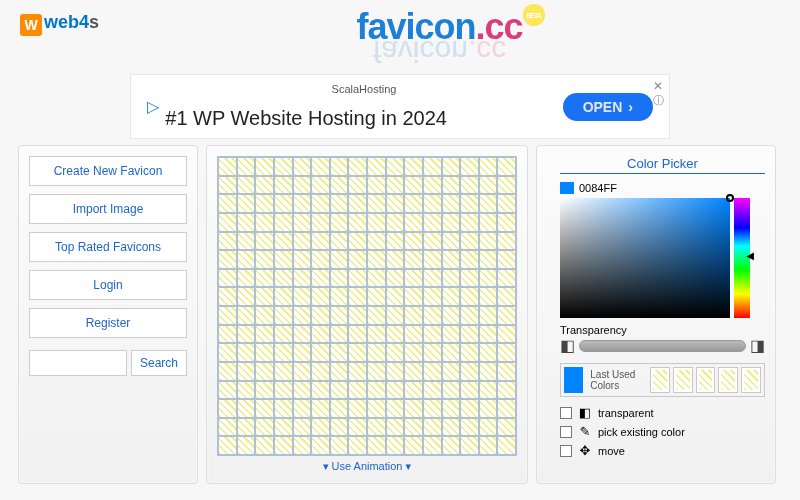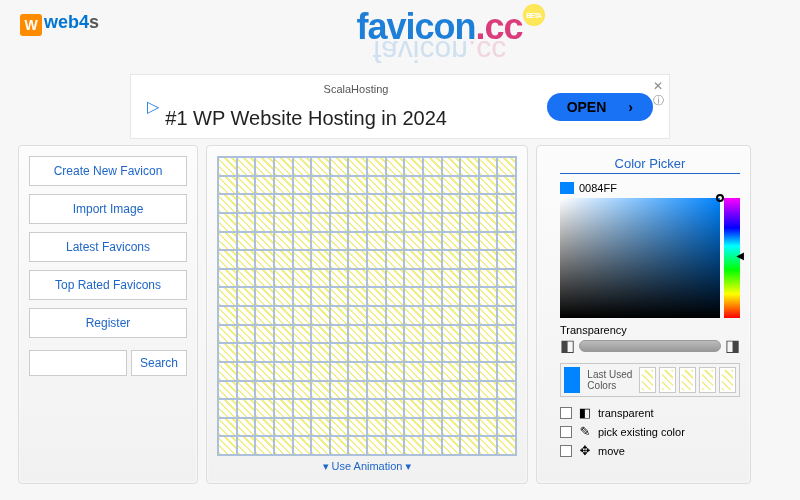--- a/index.html
+++ b/index.html
@@ -17,34 +17,34 @@
   .brand-cc { color:#da3c7c; }
   .badge { position:absolute; top:-2px; right:-22px; width:22px; height:22px; background: radial-gradient(circle,#ffe75a 60%,#f9d92f 90%); border-radius:50%; display:flex; align-items:center; justify-content:center; font-size:7px; color:#fff;}
   .reflect { opacity:.18; transform: scaleY(-1); font-size:30px; margin-top:-14px; background: linear-gradient(#000 0%, transparent 65%); -webkit-background-clip:text; background-clip:text;}
   .ad { background:#fff; border:1px solid #e7e7e7; width:540px; margin: 4px auto 6px auto; padding: 8px 16px; display:flex; align-items:center; position:relative;}
   .ad-close { position:absolute; top:4px; right:4px; width:12px; height:12px; font-size:12px; color:#888; cursor:pointer;}
   .ad-i { position:absolute; top:18px; right:4px; width:12px; height:12px; font-size:11px; color:#888; cursor:pointer;}
   .ad-tri { color:#1e7fd8; font-size:16px; margin-right:6px;}
   .ad-body { flex:1; }
   .ad-tag { font-size:11px; color:#555;text-align:center; }
   .ad-title { font-size:20px; color:#222; font-weight:400; margin-top:12px;}
-  .ad-btn { background:#1971f4; color:#000000; border-radius:18px; padding: 6px 20px; font-size:14px; font-weight:bold; display:flex; align-items:center; gap:22px; cursor:pointer; border:none;}
+  .ad-btn { background:#1971f4; color:#e5e5e5; border-radius:18px; padding: 6px 20px; font-size:14px; font-weight:bold; display:flex; align-items:center; gap:6px; cursor:pointer; border:none;}
   .main { display:flex; gap:8px; padding: 0 18px; }
   .panel { background: linear-gradient(#fcfcfc,#f1f1f1); border:1px solid #ddd; border-radius:4px; box-shadow: inset 0 0 3px #fff; padding:10px; }
   .side { width:180px; }
   .side .btn { display:block; background:#fff; border:1px solid #ccc; color:#1e66c8; font-size:12px; text-align:center; padding:7px 4px; margin-bottom:8px; cursor:pointer; text-decoration:none;}
   .search-row { display:flex; gap:4px; margin-top:12px;}
   .search-row input { flex:1; border:1px solid #ccc; padding:5px; font-size:12px; width:100%;}
   .search-row button { background:#fff; border:1px solid #ccc; color:#1e66c8; font-size:12px; padding:5px 8px; cursor:pointer;}
   .canvas-wrap { width:322px; text-align:center;}
   .canvas { width:300px; height:300px; margin:0 auto 4px auto; display:grid; grid-template-columns: repeat(16, 1fr); border:1px solid #acc0db;}
   .cell { border:1px solid #acc0db; background:#fff; position:relative;}
   .cell::before { content:""; position:absolute; inset:0; background: repeating-linear-gradient(45deg, #f1ee88 0 2px, transparent 2px 5px);}
   .use-anim { color:#1e66c8; font-size:11px; cursor:pointer;}
-  .picker { width:215px;padding-left:23px; }
+  .picker { width:240px;padding-left:23px; }
   .picker-title { color:#1e66c8; font-size:13px; text-align:center; border-bottom:1px solid #1e66c8; margin-bottom:8px; padding-bottom:2px;}
   .hex-row { display:flex; align-items:flex-start; gap:5px; font-size:11px; margin-bottom:4px;}
   .hex-sw { width:14px; height:12px; background:#0084ff;}
   .picker-area { display:flex; gap:4px; align-items:flex-start; margin-bottom:6px;}
   .sat { width:170px; height:120px; position:relative; background: linear-gradient(to bottom, transparent, #000), linear-gradient(to right, #fff, #0084ff);}
   .sat-cursor { position:absolute; top:-4px; right:-4px; width:8px;height:8px; border:2px solid #000; border-radius:50%;}
   .hue { width:16px; height:120px; background: linear-gradient(to bottom, #ff00ff, #0000ff 25%, #00ffff 40%, #00ff00 60%, #ffff00 80%, #ff0000);}
   .hue-wrap { position:relative; }
   .hue-ptr { position:absolute; right:-4px; top:52px; font-size:10px;}
   .trans-label { font-size:11px; margin-top:4px;}
@@ -93,22 +93,22 @@
   <button class="ad-btn">
     <span>OPEN</span>
     <span>›</span>
   </button>
 </div>
 
 <div class="main">
   <div class="panel side">
     <a class="btn">Create New Favicon</a>
     <a class="btn">Import Image</a>
-    <a class="btn">Latest Favicons</a>
     <a class="btn">Top Rated Favicons</a>
+    <a class="btn">Login</a>
     <a class="btn">Register</a>
     <div class="search-row">
       <input type="text" style="">
       <button>Search</button>
     </div>
   </div>
 
   <div class="panel canvas-wrap">
     <div class="canvas" id="canvas">
         <div class="cell"></div>

